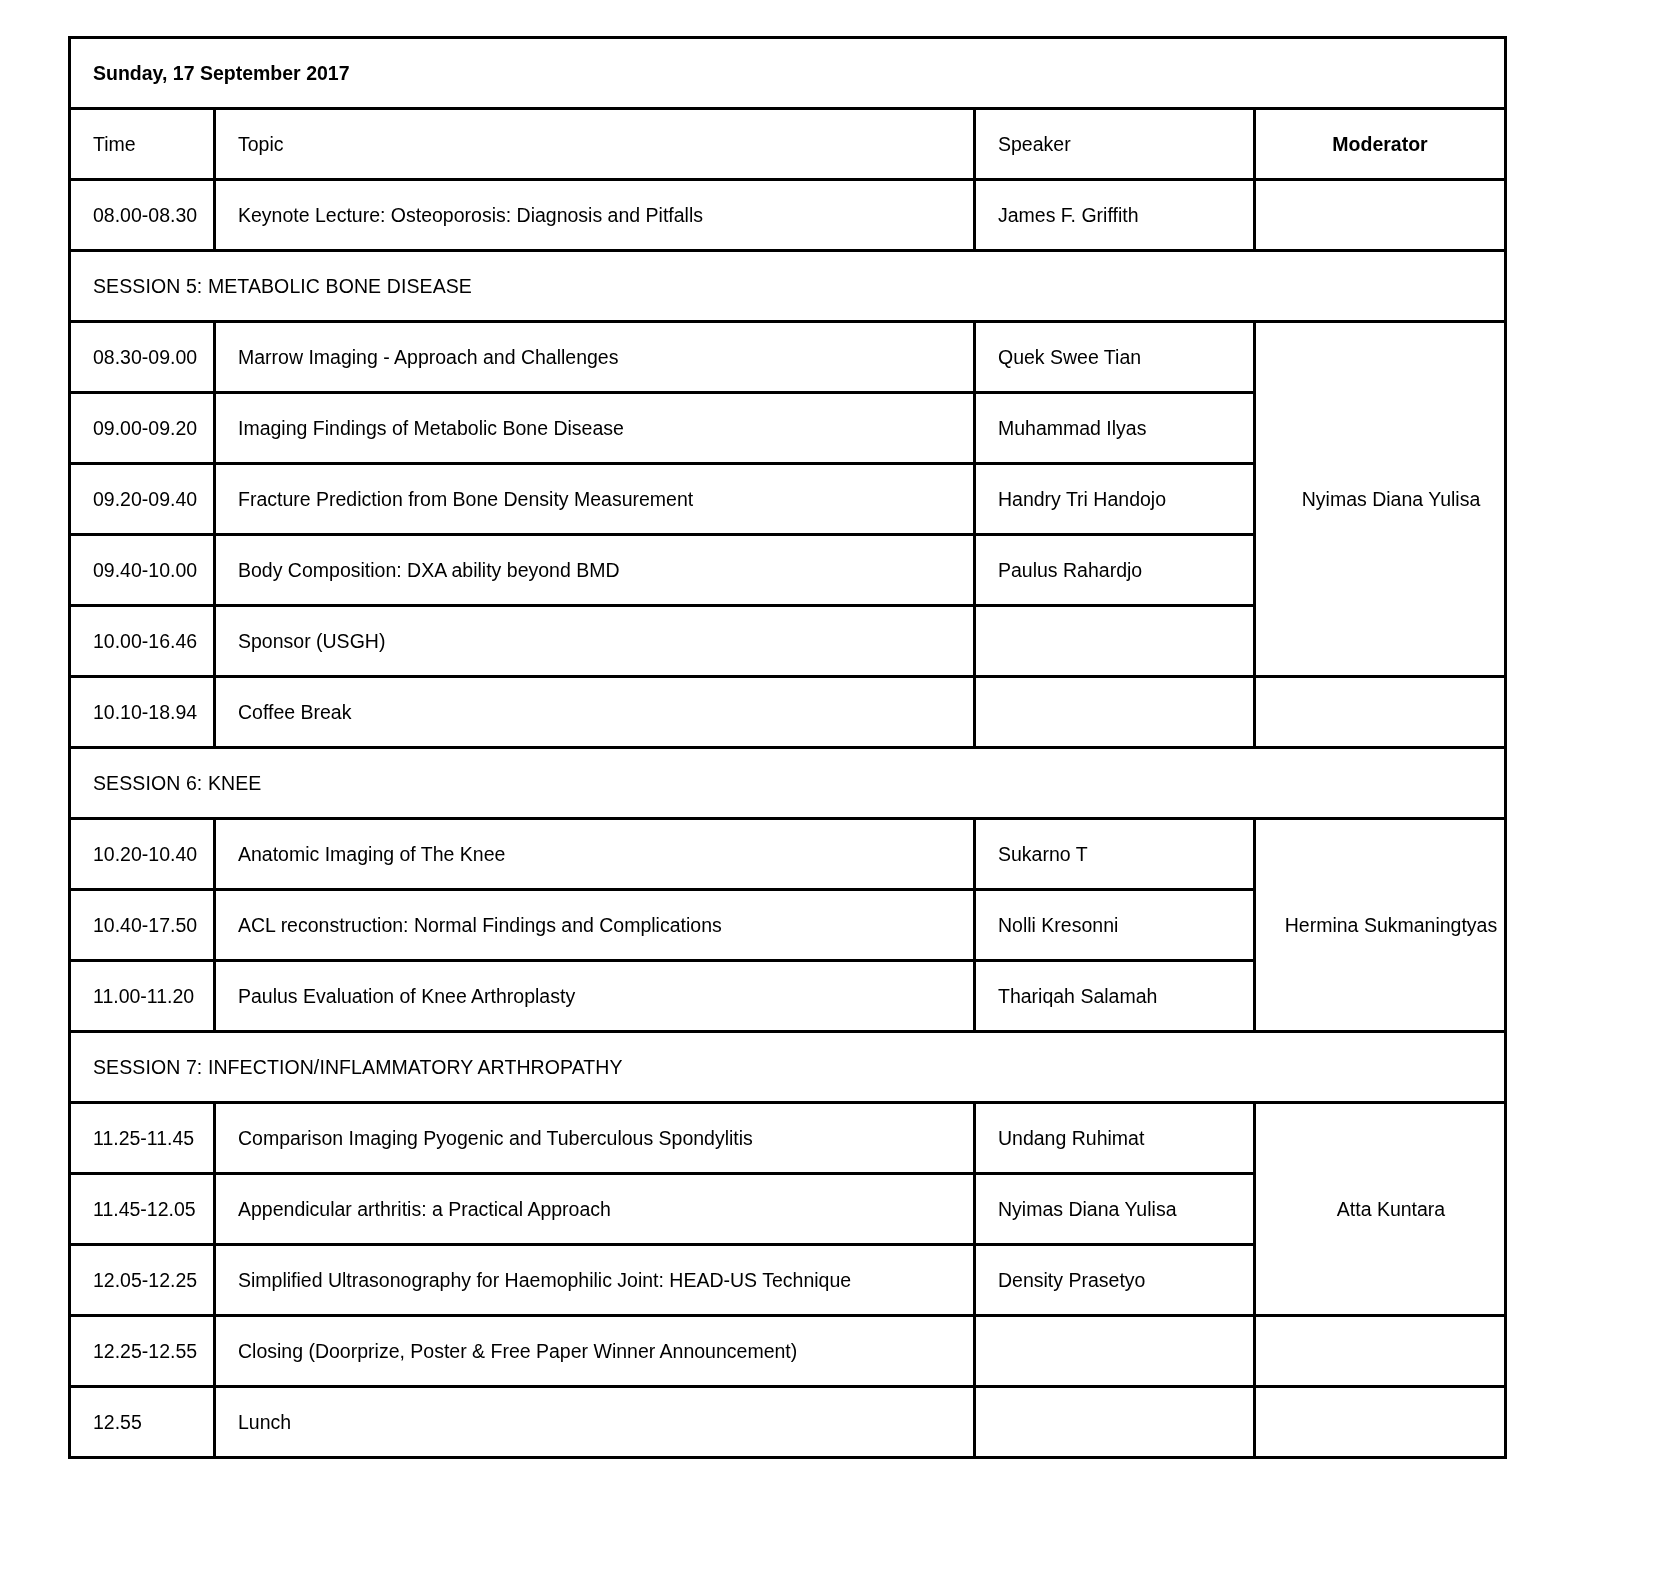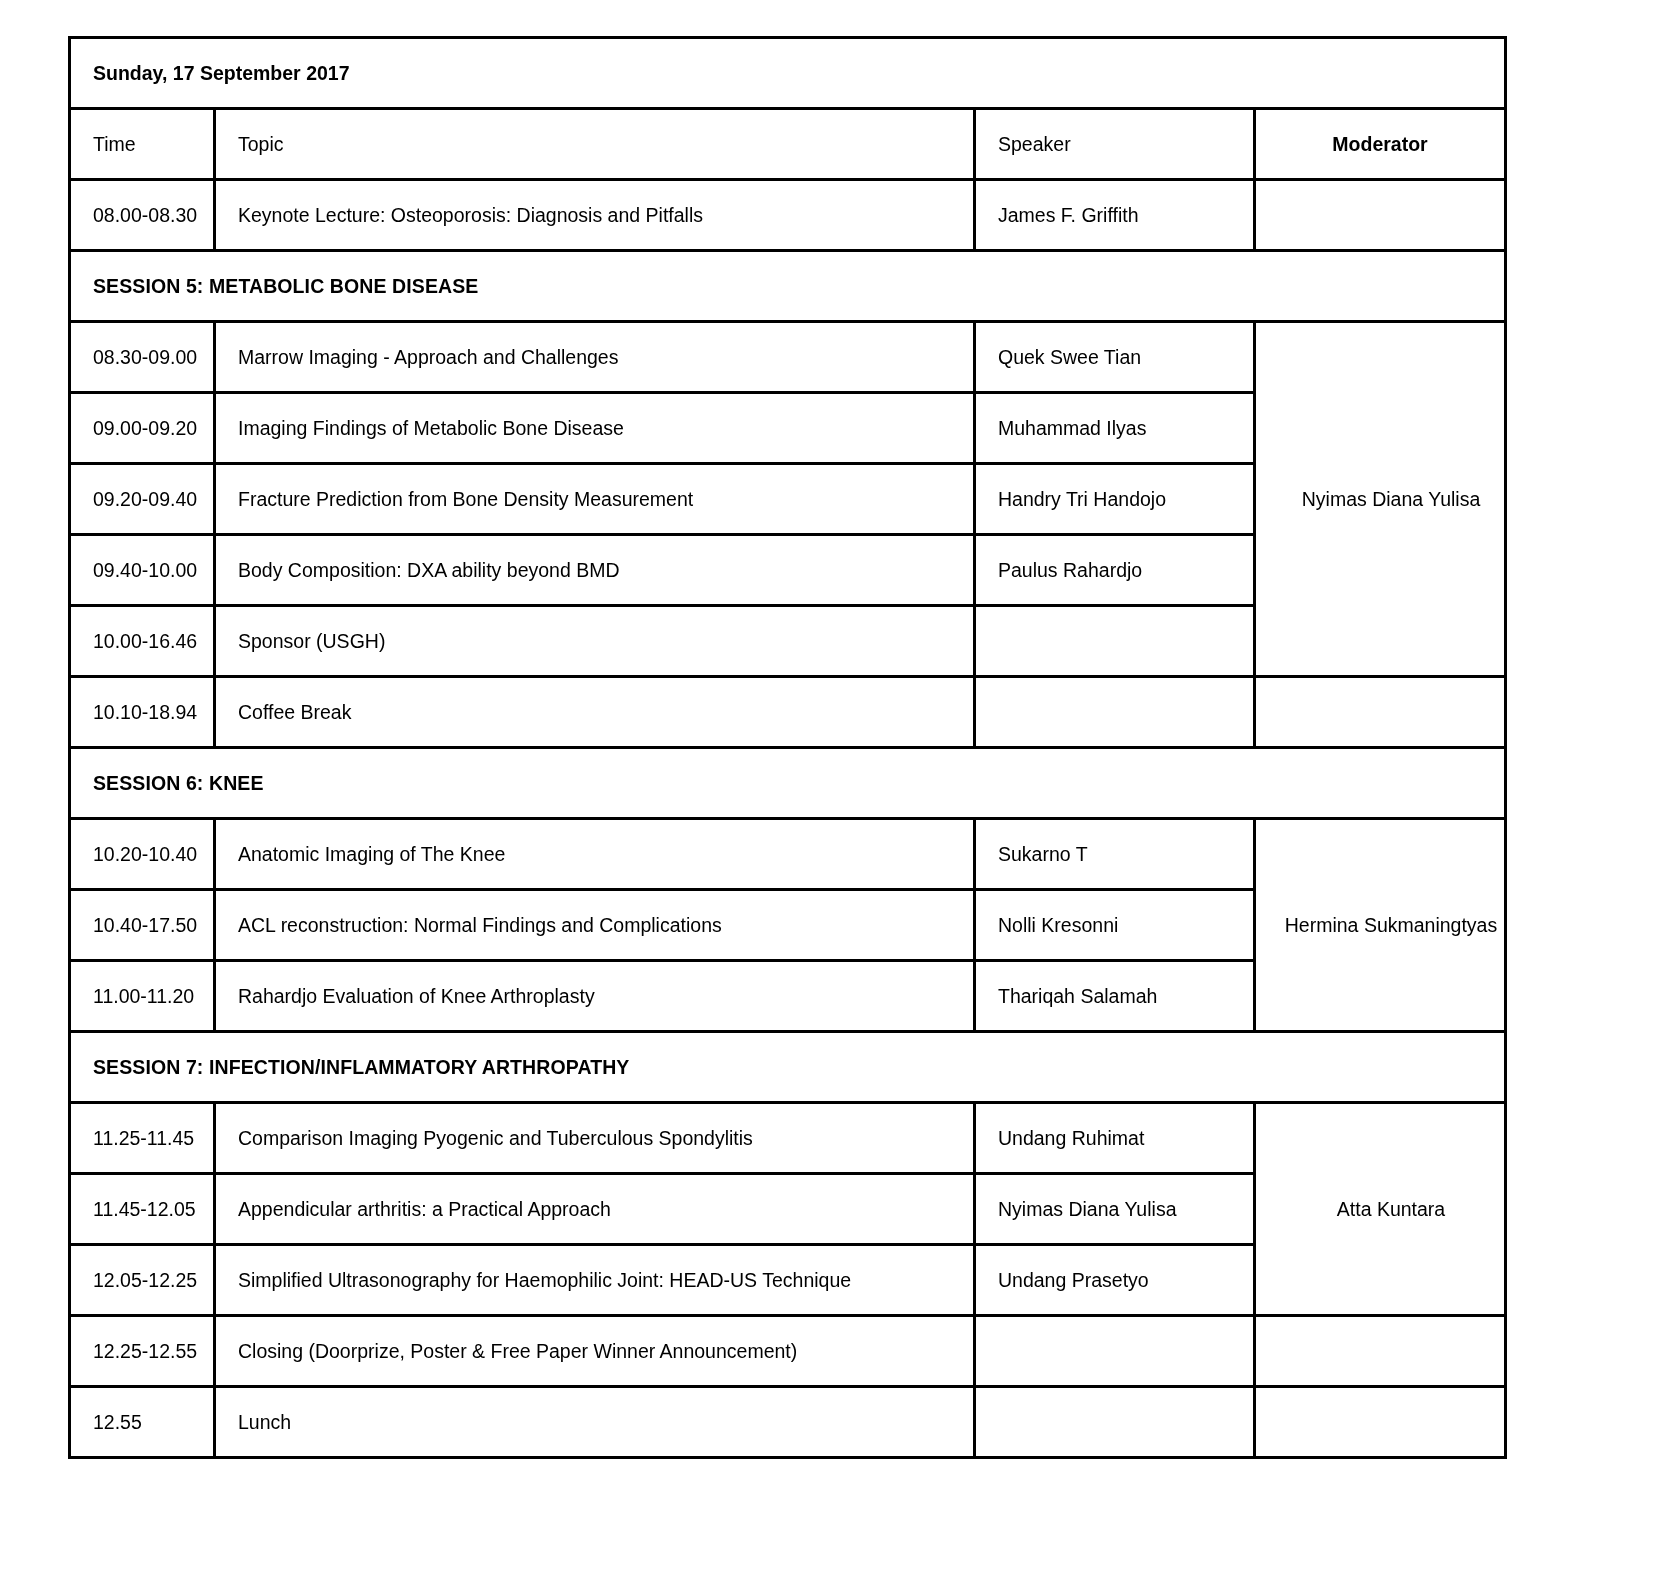--- a/index.html
+++ b/index.html
@@ -55,21 +55,21 @@
     height: 76px;
     font-size: 20px;
   }
   td.col-header.center {
     text-align: center;
     padding-left: 0;
     font-weight: bold;
   }
   td.session-band {
     background: #A9CE8C;
-    font-weight: bold;
+    font-weight: normal;
     height: 62px;
     font-size: 19.5px;
     letter-spacing: 0.1px;
   }
   td.break-row {
     background: #9CC3E5;
   }
   td.moderator-cell {
     text-align: center;
     padding-left: 4px;
@@ -156,21 +156,21 @@
         <td>Sukarno T</td>
         <td class="moderator-cell" rowspan="3">Hermina Sukmaningtyas</td>
       </tr>
       <tr>
         <td>10.40-17.50</td>
         <td>ACL reconstruction: Normal Findings and Complications</td>
         <td>Nolli Kresonni</td>
       </tr>
       <tr>
         <td>11.00-11.20</td>
-        <td>Rahardjo Evaluation of Knee Arthroplasty</td>
+        <td>Paulus Evaluation of Knee Arthroplasty</td>
         <td>Thariqah Salamah</td>
       </tr>
 
       <tr>
         <td class="session-band" colspan="4">SESSION 7: INFECTION/INFLAMMATORY ARTHROPATHY</td>
       </tr>
 
       <tr>
         <td>11.25-11.45</td>
         <td>Comparison Imaging Pyogenic and Tuberculous Spondylitis</td>
@@ -178,21 +178,21 @@
         <td class="moderator-cell" rowspan="3">Atta Kuntara</td>
       </tr>
       <tr>
         <td>11.45-12.05</td>
         <td>Appendicular arthritis: a Practical Approach</td>
         <td>Nyimas Diana Yulisa</td>
       </tr>
       <tr>
         <td>12.05-12.25</td>
         <td>Simplified Ultrasonography for Haemophilic Joint: HEAD-US Technique</td>
-        <td>Undang Prasetyo</td>
+        <td>Density Prasetyo</td>
       </tr>
 
       <tr>
         <td>12.25-12.55</td>
         <td>Closing (Doorprize, Poster &amp; Free Paper Winner Announcement)</td>
         <td></td>
         <td></td>
       </tr>
 
       <tr>

